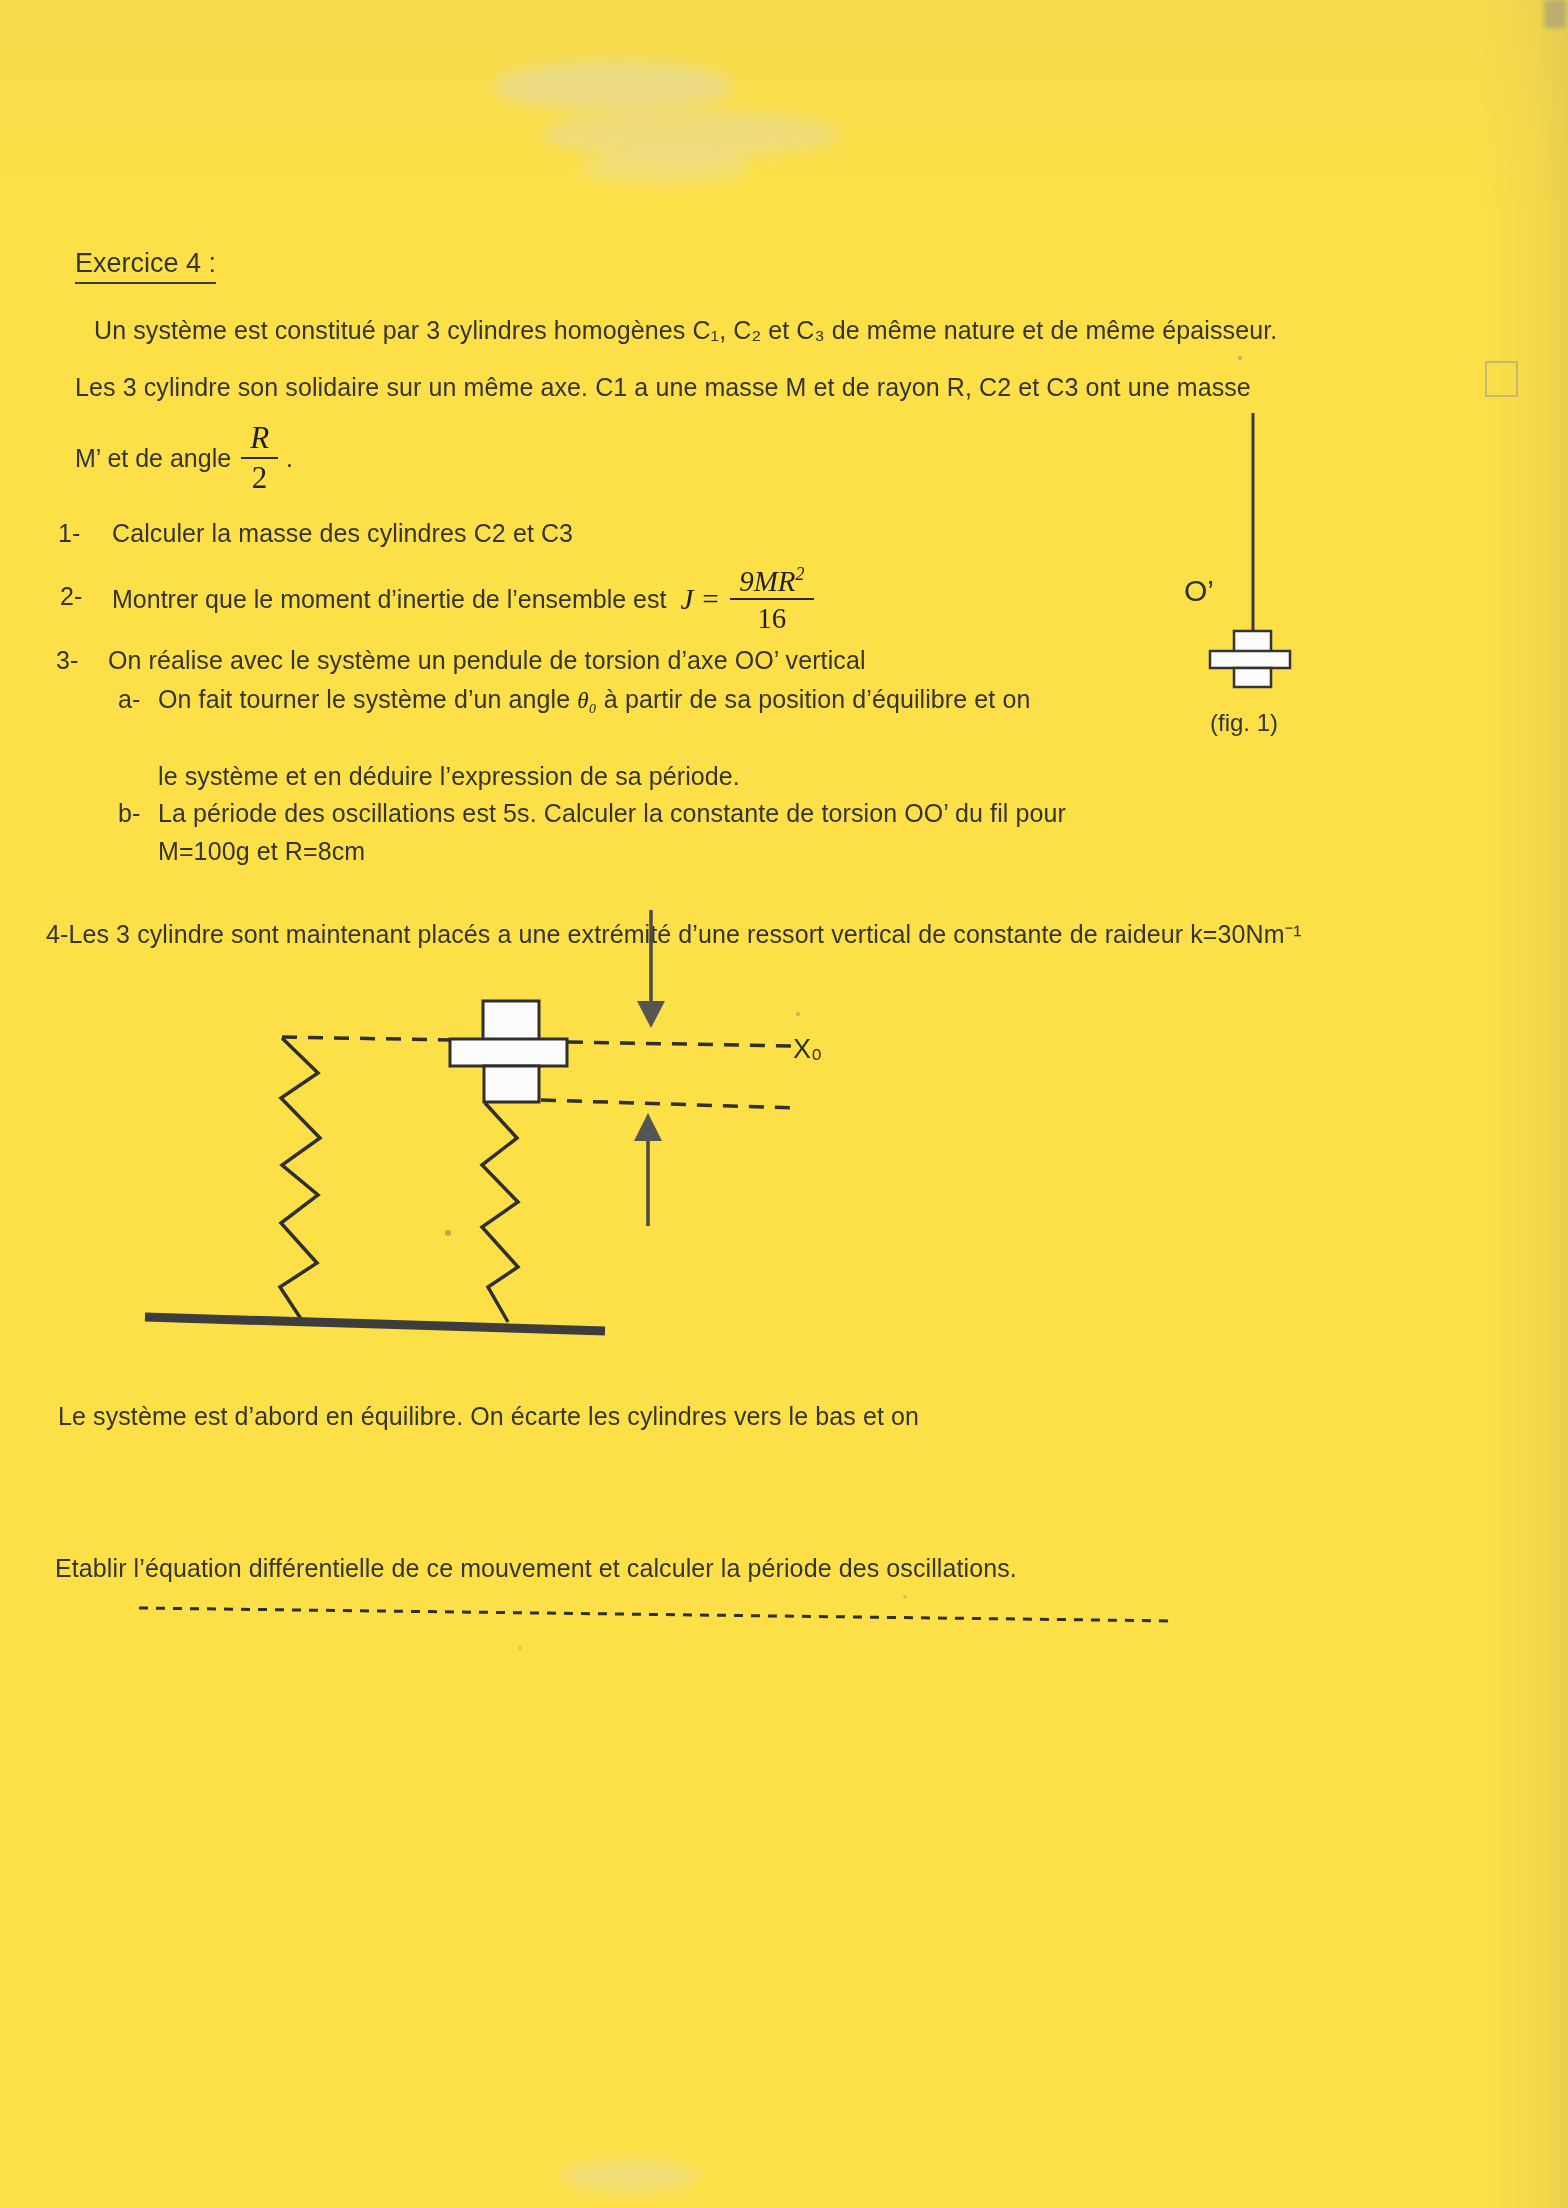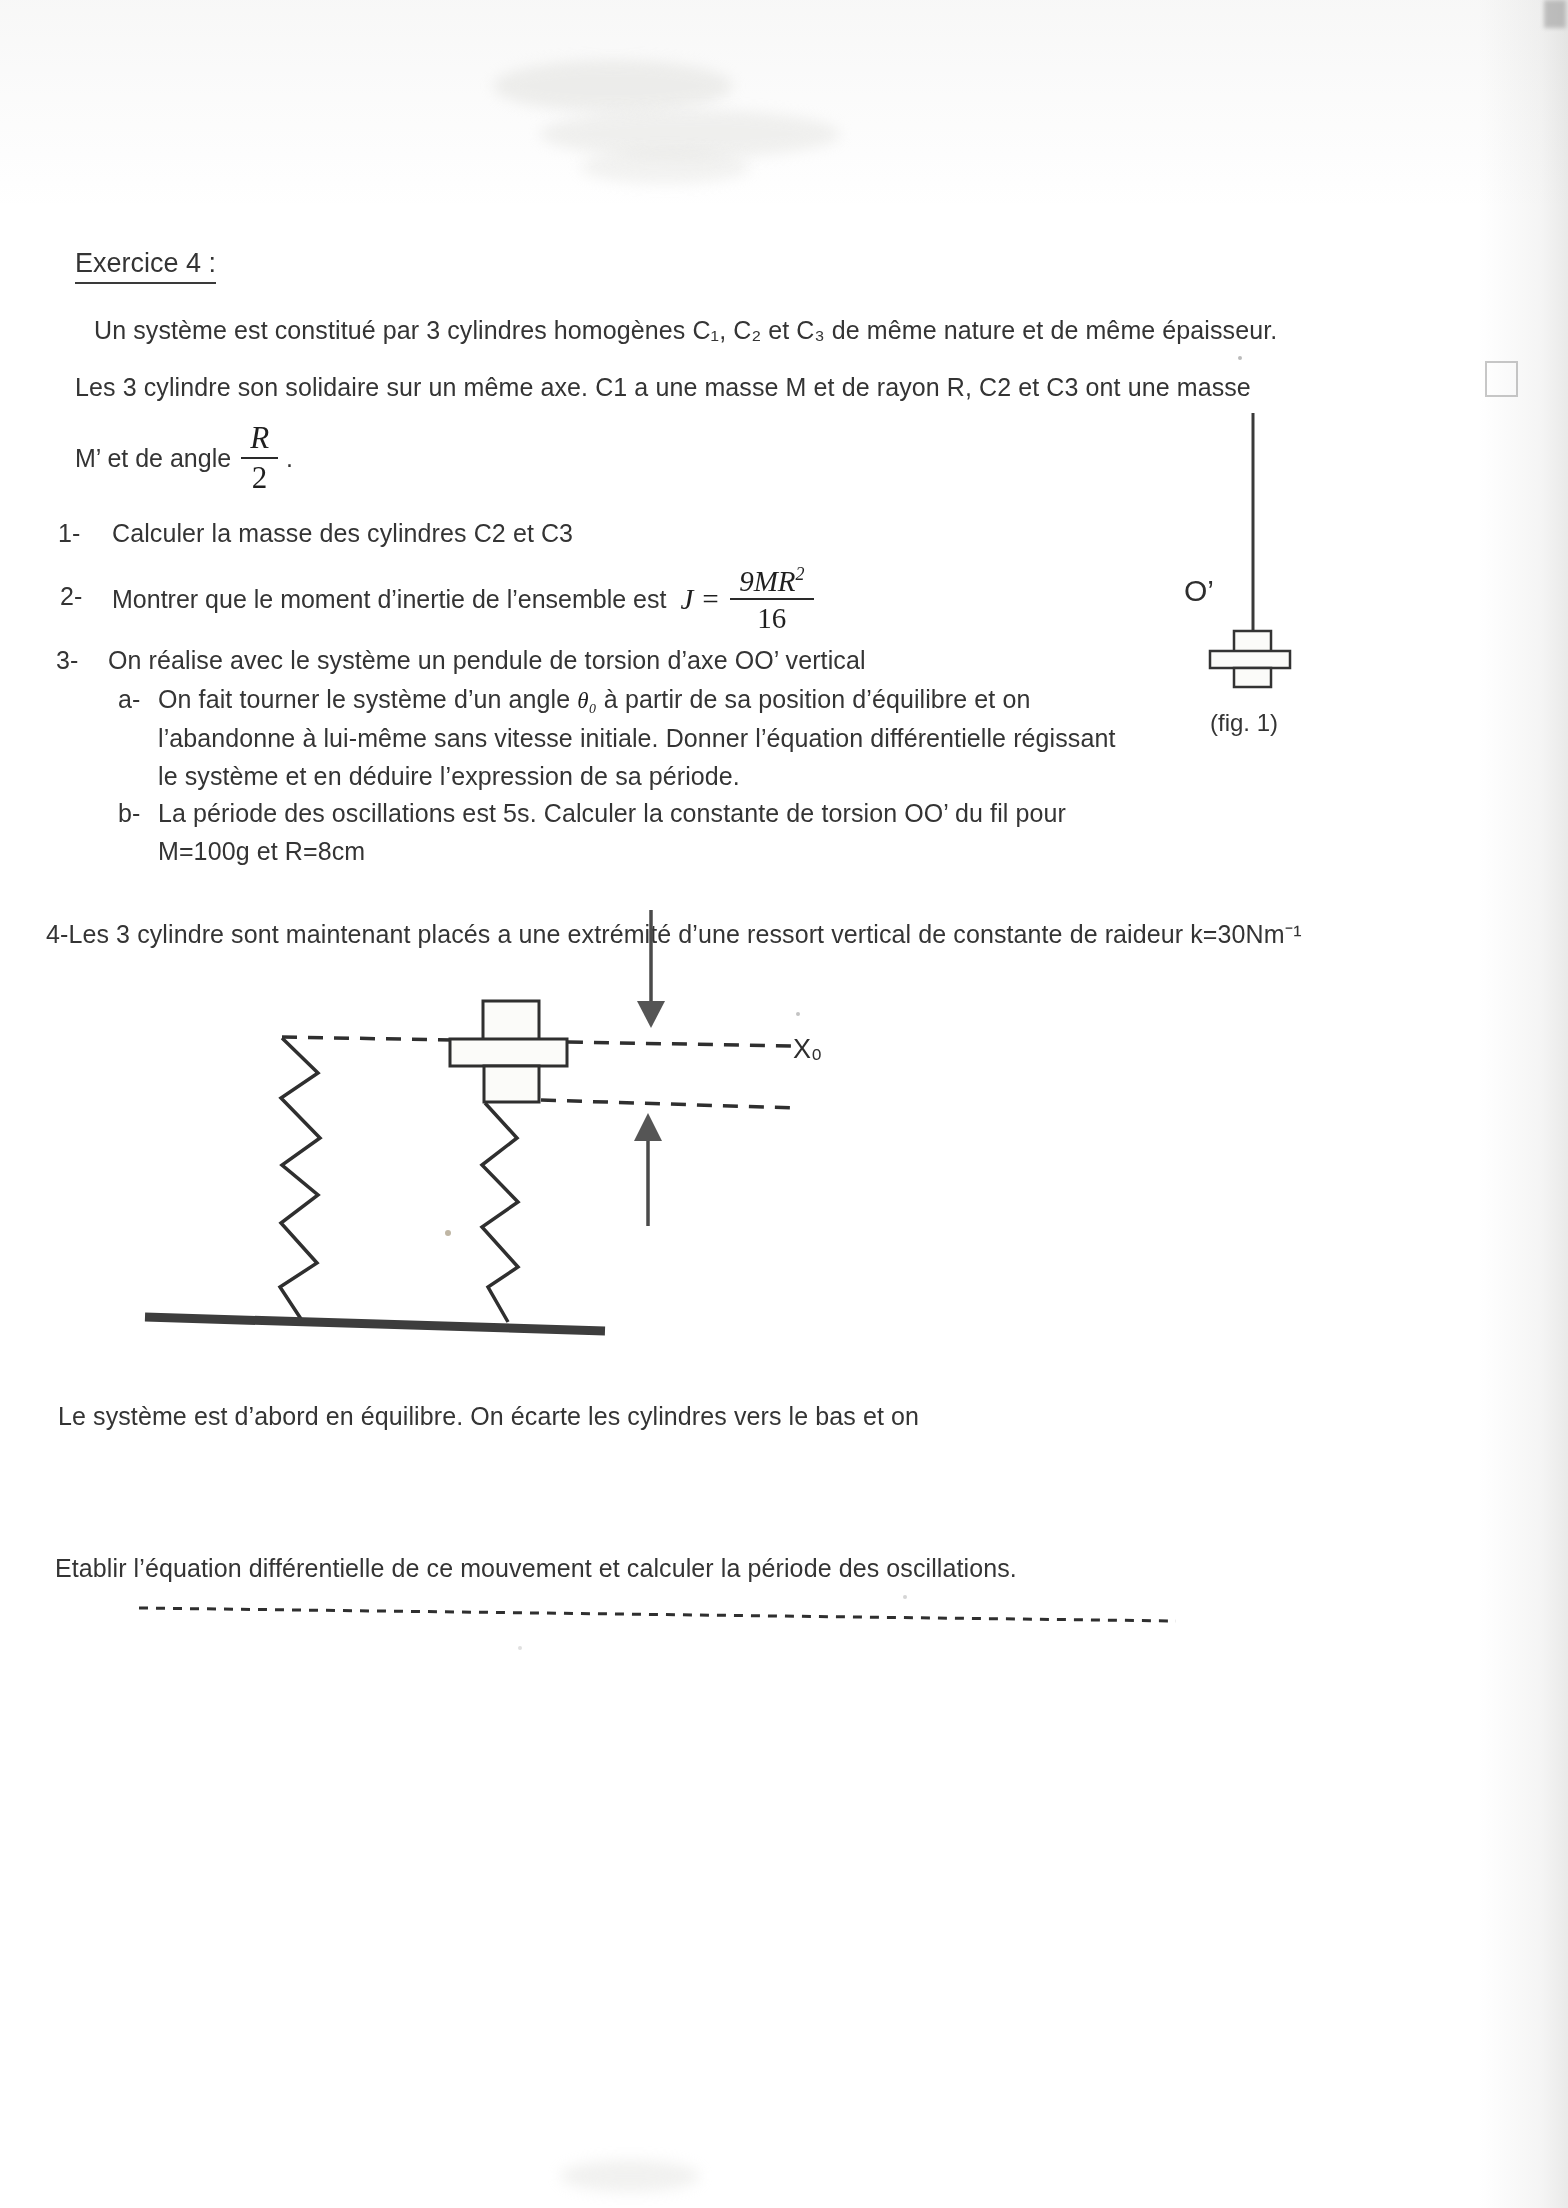--- a/index.html
+++ b/index.html
@@ -1,19 +1,19 @@
 <!DOCTYPE html>
 <html><head>
 <meta charset="utf-8">
 <style>
   html,body{margin:0;padding:0;background:#e8e8e6;}
   .page{
     position:relative;
     width:1568px;height:2208px;
-    background:#ffffff;
+    background:#fde047;
     overflow:hidden;
     font-family:"Liberation Sans",sans-serif;
     color:#343434;
   }
   .line{position:absolute;white-space:nowrap;font-size:25px;letter-spacing:.1px;}
   .marker{position:absolute;white-space:nowrap;font-size:25px;}
   .title{
     position:absolute;font-size:27px;
     border-bottom:2px solid #3a3a3a;padding-bottom:3px;
   }
@@ -81,21 +81,20 @@
     </span>
   </div>
 
   <div class="marker" style="left:56px;top:646px;">3-</div>
   <div class="line" style="left:108px;top:646px;">On réalise avec le système un pendule de torsion d’axe OO’ vertical</div>
 
   <div class="marker" style="left:118px;top:685px;">a-</div>
   <div class="line" style="left:158px;top:685px;">
     <span>On fait tourner le système d’un angle </span><span class="serif" style="font-size:23px;">θ₀</span><span> à partir de sa position d’équilibre et on</span>
   </div>
-  <div class="line" style="left:158px;top:724px;">l’abandonne à lui-même sans vitesse initiale. Donner l’équation différentielle régissant</div>
   <div class="line" style="left:158px;top:762px;">le système et en déduire l’expression de sa période.</div>
 
   <div class="marker" style="left:118px;top:799px;">b-</div>
   <div class="line" style="left:158px;top:799px;">La période des oscillations est 5s. Calculer la constante de torsion OO’ du fil pour</div>
   <div class="line" style="left:158px;top:837px;">M=100g et R=8cm</div>
 
   <div class="line" style="left:46px;top:916px;">4-Les 3 cylindre sont maintenant placés a une extrémité d’une ressort vertical de constante de raideur k=30Nm⁻¹</div>
 
   <div class="figlabel" style="left:1184px;top:574px;font-size:30px;color:#2e2e2e;">O’</div>
   <div class="figlabel" style="left:1210px;top:709px;font-size:24px;">(fig. 1)</div>

